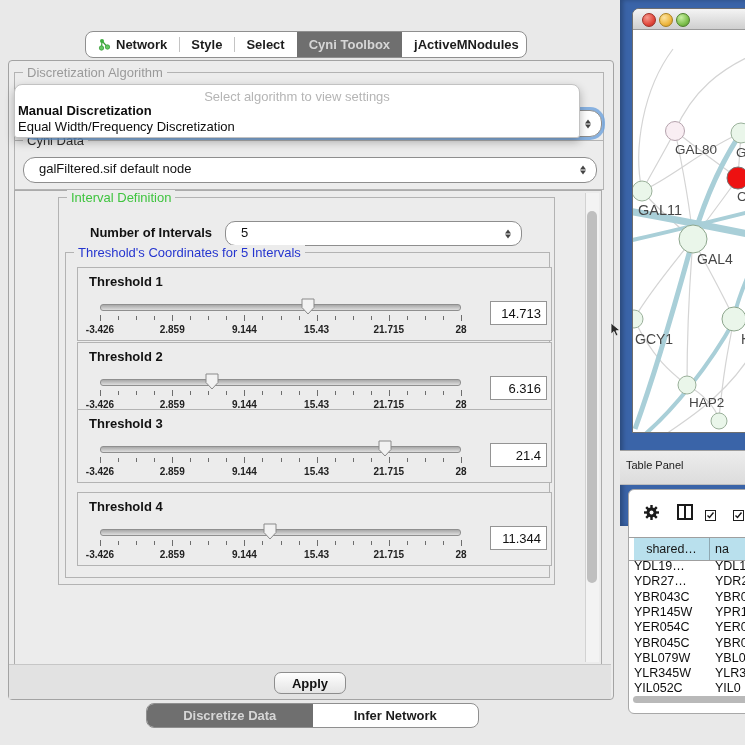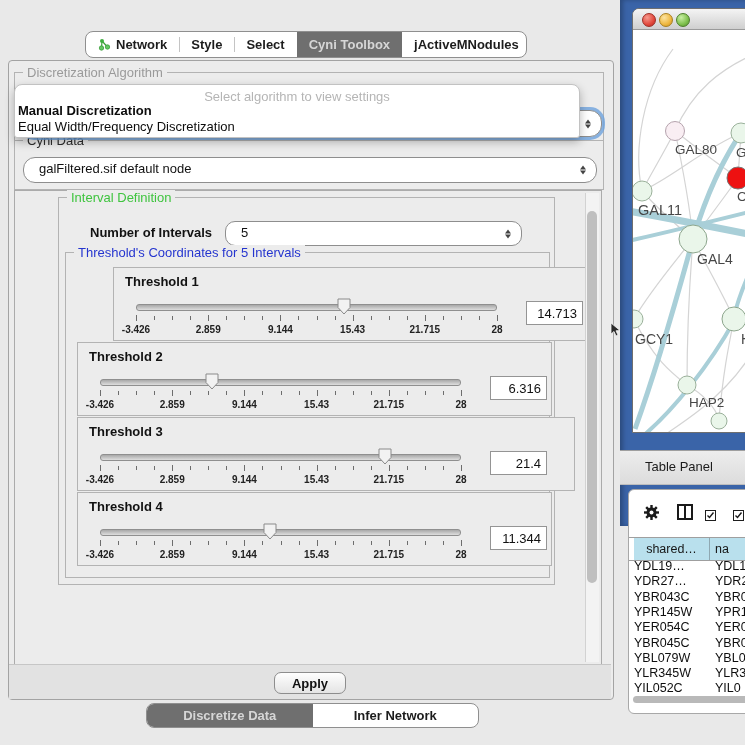--- a/index.html
+++ b/index.html
@@ -79,21 +79,21 @@
   .macwin{position:absolute;left:12px;top:8px;width:120px;height:423px;border:1px solid #6f6f6f;
           border-radius:7px 7px 0 0;overflow:hidden;background:#fff;}
   .mactitle{height:20px;background:linear-gradient(#f4f4f4,#cfcfcf);border-bottom:1px solid #9a9a9a;position:relative;}
   .light{position:absolute;top:3.5px;width:12px;height:12px;border-radius:50%;}
   .light.red{left:9px;background:radial-gradient(circle at 35% 30%,#f59a8e,#e2483c 60%,#b5281f);border:1px solid #9c2e26;}
   .light.yellow{left:26px;background:radial-gradient(circle at 35% 30%,#fbe3a0,#eeb73f 60%,#c88d1d);border:1px solid #a87f1f;}
   .light.green{left:43px;background:radial-gradient(circle at 35% 30%,#c9efa4,#7ec04c 60%,#538f2b);border:1px solid #4c7d2a;}
   .netsvg{position:absolute;left:0;top:20px;}
   .tp-bar{left:620px;top:450px;width:125px;height:33px;background:linear-gradient(#ededed,#dcdcdc);
           border-top:1px solid #9f9f9f;border-bottom:1px solid #bdbdbd;}
-  .tp-bar span{position:absolute;left:25px;top:8px;font-size:13px;color:#1c1c1c;}
+  .tp-bar span{position:absolute;left:6px;top:8px;font-size:11px;color:#1c1c1c;}
   .tp-panel{left:628px;top:489px;width:130px;height:223px;background:#fff;border:1px solid #a8a8a8;border-radius:6px;}
   .tp-tools{position:absolute;left:0;top:0;right:0;height:46px;}
   .tool{position:absolute;top:14px;}
   .cb{position:relative;width:9px;height:9px;border:1.5px solid #1e1e1e;display:inline-block;}
   .cb svg{position:absolute;left:0px;top:0px;}
   .thead{position:absolute;left:0;top:47px;right:0;height:22px;border-top:1px solid #9f9f9f;border-bottom:1px solid #9f9f9f;}
   .hcell{position:absolute;top:0;bottom:0;background:var(--table-header-bg,#b9e0ed);font-size:12.5px;
          color:#161616;display:flex;align-items:center;}
   .hcell.c1{left:5px;width:75px;justify-content:center;border-right:1px solid #8fa8b2;}
   .hcell.c2{left:81px;right:0;padding-left:5px;}
@@ -176,21 +176,21 @@
         <span class="cv">5</span>
         <span class="updown">
             <i class="up"></i>
             <i class="dn"></i>
           </span>
       </div>
 
       <div class="group" style="left:6px;top:54px;width:483px;height:324px;">
         <span class="gt blue">Threshold's Coordinates for 5 Intervals</span>
 
-        <div class="tbox" style="top:14px;margin-left:36px;">
+        <div class="tbox" style="top:14px;">
           <div class="tlabel">Threshold 1</div>
           <div class="slider">
             <div class="track"></div>
             <svg class="thumb" width="14" height="17" style="left: 201.368px;">
                 <path d="M1,1 h12 v8.5 l-6,6.5 l-6,-6.5 z" fill="#f2f2f2" stroke="#8a8a8a"></path>
               </svg>
             <div class="ticks">
                 <div class="tick major" style="left: 0px;"></div>
                 <div class="tick" style="left: 18.05px;"></div>
                 <div class="tick" style="left: 36.1px;"></div>
@@ -260,21 +260,21 @@
                 <span style="left: 72.2px;">2.859</span>
                 <span style="left: 144.4px;">9.144</span>
                 <span style="left: 216.6px;">15.43</span>
                 <span style="left: 288.8px;">21.715</span>
                 <span style="left: 361px;">28</span>
               </div>
           </div>
           <input class="vbox" value="6.316" style="">
         </div>
 
-        <div class="tbox" style="top:164px;padding-left:23px;">
+        <div class="tbox" style="top:156px;">
           <div class="tlabel">Threshold 3</div>
           <div class="slider">
             <div class="track"></div>
             <svg class="thumb" width="14" height="17" style="left: 278.184px;">
                 <path d="M1,1 h12 v8.5 l-6,6.5 l-6,-6.5 z" fill="#f2f2f2" stroke="#8a8a8a"></path>
               </svg>
             <div class="ticks">
                 <div class="tick major" style="left: 0px;"></div>
                 <div class="tick" style="left: 18.05px;"></div>
                 <div class="tick" style="left: 36.1px;"></div>

